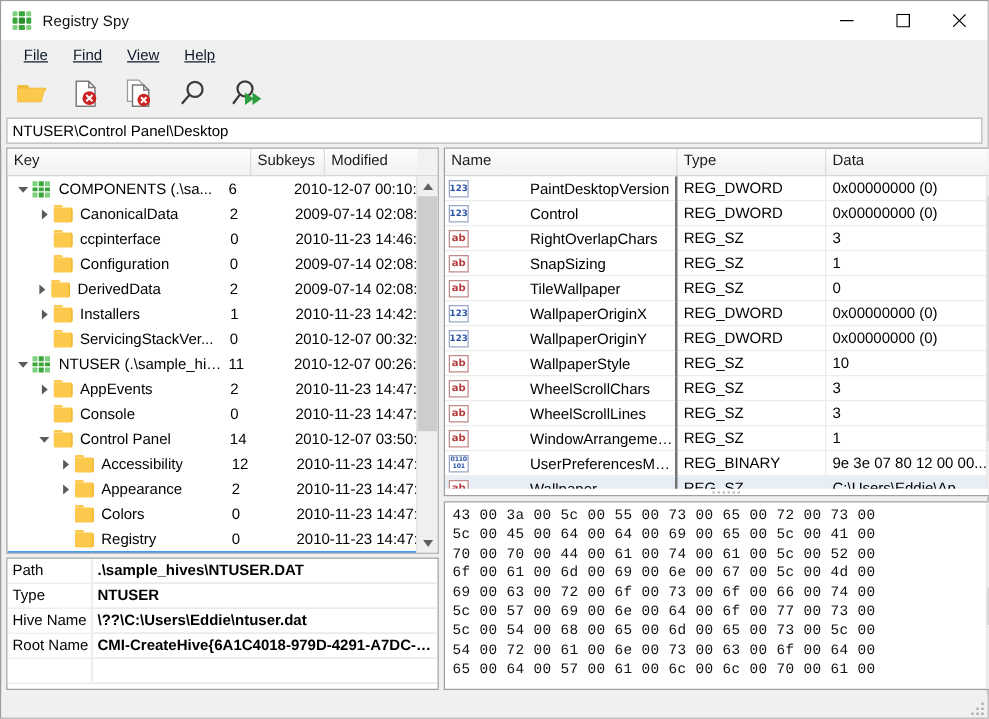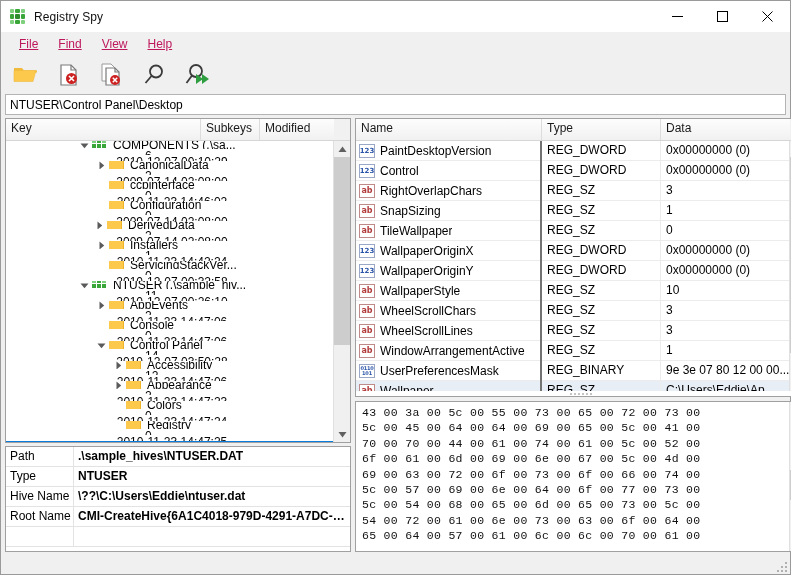--- a/index.html
+++ b/index.html
@@ -35,21 +35,21 @@
   .win-btns{margin-left:auto;display:flex;height:31px;}
   .win-btn{width:45px;height:31px;display:flex;align-items:center;justify-content:center;
            font-size:11px;color:#000;background:transparent;}
   .win-btn svg{display:block;}
   
   .menubar{
     height:23px;background:#f0f0f0;display:flex;align-items:center;
     padding-left:8px;flex:0 0 auto;
   }
   .menu-item{
-    padding:3px 10px;font-size:12px;color:#be185d;
+    padding:3px 10px;font-size:12px;color:#0f172a;
   }
   .menu-item u{text-decoration:underline;}
   
   .toolbar{
     height:39px;background:#f0f0f0;display:flex;align-items:center;
     padding-left:8px;flex:0 0 auto;gap:9px;
   }
   .tool-btn{width:34px;height:32px;display:flex;align-items:center;justify-content:center;}
   
   .addrwrap{padding:0 4px 3px 4px;flex:0 0 auto;background:#f0f0f0;}
@@ -77,21 +77,20 @@
     border-bottom:1px solid #d6d6d6;
     font-size:12px;color:#1a1a1a;
   }
   .hdr .cell{padding:2px 5px;box-sizing:border-box;border-right:1px solid #dcdcdc;
              white-space:nowrap;overflow:hidden;}
   .body-scroll{flex:1 1 auto;position:relative;overflow:hidden;display:flex;}
   .rows{flex:1 1 auto;overflow:hidden;}
   .trow{
     display:flex;height:20px;align-items:center;font-size:12px;white-space:nowrap;
     box-sizing:border-box;
-    flex-direction:column;
   }
   .trow.sel{background:#0a7ddb;color:#fff;}
   .c-key{display:flex;align-items:center;overflow:hidden;box-sizing:border-box;}
   .c-sub{box-sizing:border-box;padding-left:5px;overflow:hidden;}
   .c-mod{box-sizing:border-box;padding-left:5px;overflow:hidden;}
   .twisty{width:13px;height:20px;display:flex;align-items:center;justify-content:center;flex:0 0 13px;}
   .twisty svg{display:block;}
   .ico{width:17px;height:16px;flex:0 0 17px;margin-right:5px;position:relative;}
   .folder{
     width:15px;height:12px;background:#fcc94d;border-radius:1px 2px 2px 1px;
@@ -138,21 +137,21 @@
           border-right:1px solid #ececec;}
   .v-data{box-sizing:border-box;padding-left:5px;overflow:hidden;text-overflow:ellipsis;
           height:20px;line-height:19px;}
   .vico{width:16px;height:14px;flex:0 0 16px;margin:0 5px 0 3px;position:relative;
         border:1px solid #9aa7c7;background:#fff;box-sizing:border-box;
         font-size:7px;line-height:6px;color:#2c55a8;font-weight:bold;
         display:flex;align-items:center;justify-content:center;overflow:hidden;
         font-family:"DejaVu Sans", sans-serif;}
   .vico.ab{border-color:#c08a8a;color:#b33b3b;font-size:8px;}
   .vico.bin{font-size:5px;line-height:5px;flex-direction:column;letter-spacing:-0.2px;}
-  .vname-txt{overflow:hidden;text-overflow:ellipsis;}
+  .vname-txt{overflow:hidden;text-overflow:ellipsis;margin-left:44px;}
 
   
   .hex-frame{flex:1 1 auto;background:#fff;}
   .hexinner{flex:1 1 auto;display:flex;min-height:0;}
   .hexlines{flex:1 1 auto;padding:3px 0 0 6px;font-family:"Liberation Mono", monospace;
             font-size:11.5px;line-height:15.4px;color:#111;overflow:hidden;letter-spacing:.3px;}
   .statusbar{height:18px;flex:0 0 auto;background:#f0f0f0;position:relative;}
   .grip{position:absolute;right:3px;bottom:2px;width:12px;height:12px;}
   .grip i{position:absolute;width:2px;height:2px;background:#b0b0b0;}
   .splitdots{height:5px;display:flex;align-items:center;justify-content:center;gap:2px;}

